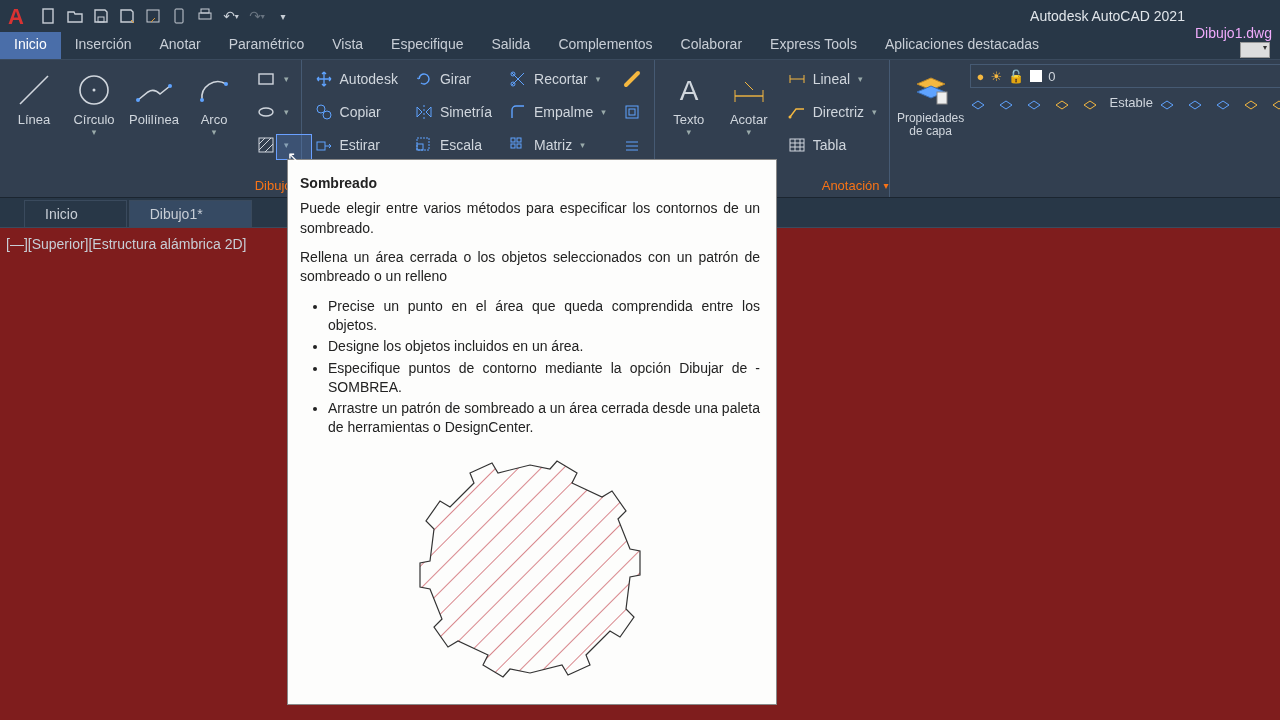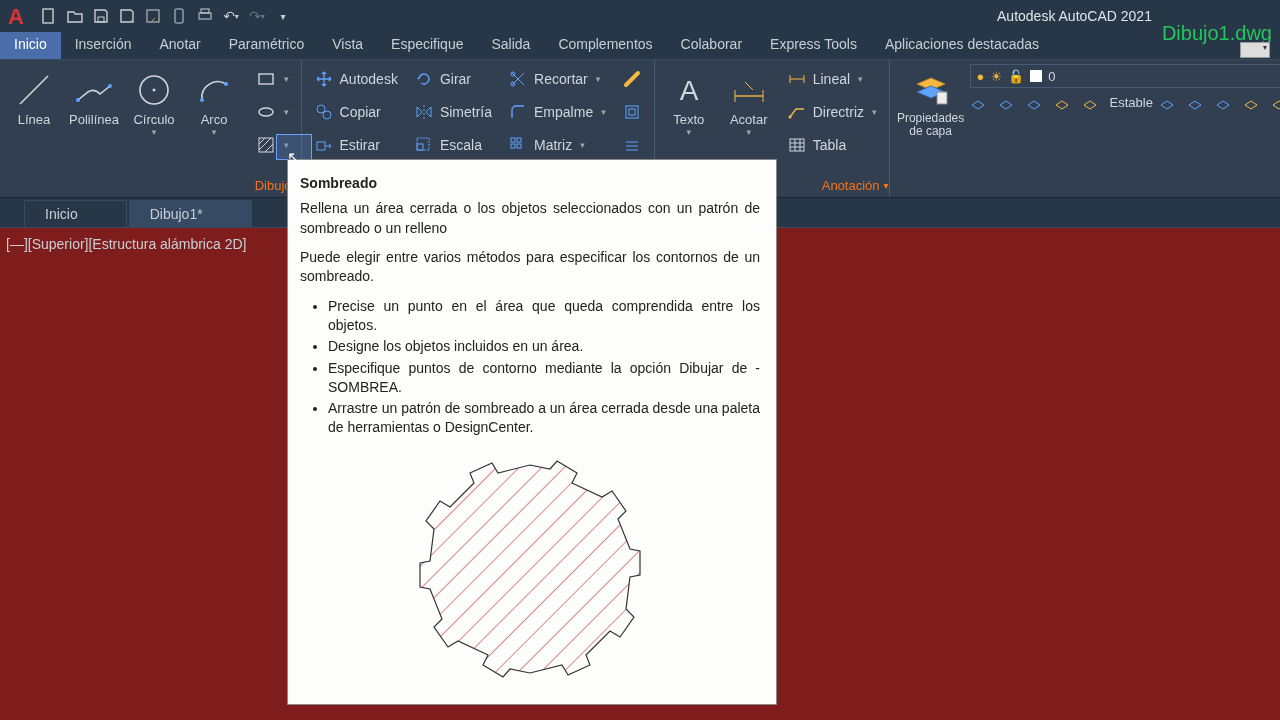--- a/index.html
+++ b/index.html
@@ -3,21 +3,21 @@
 <meta charset="utf-8">
 <style>
 *{margin:0;padding:0;box-sizing:border-box;font-family:"Segoe UI",Arial,sans-serif;}
 body{width:1280px;height:720px;background:#1f2b3a;color:#d0d6dd;overflow:hidden;position:relative;}
 .titlebar{height:32px;background:#283747;display:flex;align-items:center;padding:0 8px;font-size:13px;}
 .app-logo{width:24px;height:24px;color:#d93333;font-size:22px;font-weight:700;margin-right:8px;}
 .qat{display:flex;gap:8px;align-items:center;}
 .qat-icon{width:18px;height:18px;color:#c8ced6;display:flex;align-items:center;justify-content:center;font-size:14px;}
 .title-spacer{flex:1;}
 .app-title{font-size:14px;color:#e0e5ea;margin-right:10px;}
-.file-name{font-size:20px;color:#22c55e;margin-top:34px;}
+.file-name{font-size:14px;color:#f0abfc;margin-top:34px;}
 .menubar{height:28px;background:#283747;display:flex;border-bottom:1px solid #3a4a5d;}
 .menuitem{padding:4px 14px;font-size:14px;color:#c8ced6;cursor:pointer;}
 .menuitem.active{background:#4a6ea9;color:#fff;}
 .ribbon{height:138px;background:#323f50;display:flex;border-bottom:1px solid #1b2530;}
 .ribbon-panel{border-right:1px solid #465a73;display:flex;flex-direction:column;}
 .panel-body{flex:1;display:flex;padding:4px 6px 0 6px;gap:4px;}
 .panel-title{height:24px;font-size:13px;color:#f97316;text-align:center;padding:2px 0;display:flex;align-items:center;justify-content:flex-end;gap:4px;}
 .big-tool{display:flex;flex-direction:column;align-items:center;justify-content:flex-start;width:56px;padding-top:6px;font-size:13px;color:#d0d6dd;cursor:pointer;}
 .big-tool .ico{height:40px;display:flex;align-items:center;justify-content:center;}
 .big-tool .lbl{margin-top:2px;white-space:nowrap;}
@@ -127,36 +127,36 @@
         <div class="ico">
             <svg width="40" height="40" viewBox="0 0 40 40">
               <line x1="6" y1="34" x2="34" y2="6" stroke="#d0d6dd" stroke-width="1.6"></line>
             </svg>
           </div>
         <div class="lbl">Línea</div>
       </div>
       <div class="big-tool">
         <div class="ico">
             <svg width="40" height="40" viewBox="0 0 40 40">
+              <circle cx="20" cy="20" r="14" fill="none" stroke="#d0d6dd" stroke-width="1.6"></circle>
+              <circle cx="20" cy="20" r="1.5" fill="#d0d6dd"></circle>
+            </svg>
+          </div>
+        <div class="lbl">Círculo</div>
+        <div class="drop"></div>
+      </div>
+      <div class="big-tool">
+        <div class="ico">
+            <svg width="40" height="40" viewBox="0 0 40 40">
               <path d="M4 30 L14 22 Q20 18 26 24 L36 16" fill="none" stroke="#d0d6dd" stroke-width="1.6"></path>
               <circle cx="4" cy="30" r="2" fill="#5fa3ff"></circle>
               <circle cx="36" cy="16" r="2" fill="#5fa3ff"></circle>
             </svg>
           </div>
         <div class="lbl">Polilínea</div>
-      </div>
-      <div class="big-tool">
-        <div class="ico">
-            <svg width="40" height="40" viewBox="0 0 40 40">
-              <circle cx="20" cy="20" r="14" fill="none" stroke="#d0d6dd" stroke-width="1.6"></circle>
-              <circle cx="20" cy="20" r="1.5" fill="#d0d6dd"></circle>
-            </svg>
-          </div>
-        <div class="lbl">Círculo</div>
-        <div class="drop"></div>
       </div>
       <div class="big-tool">
         <div class="ico">
             <svg width="40" height="40" viewBox="0 0 40 40">
               <path d="M8 30 A16 16 0 0 1 32 14" fill="none" stroke="#d0d6dd" stroke-width="1.6"></path>
               <circle cx="8" cy="30" r="2" fill="#5fa3ff"></circle>
               <circle cx="32" cy="14" r="2" fill="#5fa3ff"></circle>
             </svg>
           </div>
         <div class="lbl">Arco</div>
@@ -476,22 +476,22 @@
   <div class="doctab">Inicio</div>
   <div class="doctab active">Dibujo1*</div>
 </div>
 
 <div class="canvas">
   <div class="viewport-label">[—][Superior][Estructura alámbrica 2D]</div>
 </div>
 
 <div class="tooltip-box">
   <div class="tt-title">Sombreado</div>
+  <p>Puede elegir entre varios métodos para especificar los contornos de un sombreado.</p>
   <p>Rellena un área cerrada o los objetos seleccionados con un patrón de sombreado o un relleno</p>
-  <p>Puede elegir entre varios métodos para especificar los contornos de un sombreado.</p>
   <ul>
     <li>Precise un punto en el área que queda comprendida entre los objetos.</li>
     <li>Designe los objetos incluidos en un área.</li>
     <li>Especifique puntos de contorno mediante la opción Dibujar de -SOMBREA.</li>
     <li>Arrastre un patrón de sombreado a un área cerrada desde una paleta de herramientas o DesignCenter.</li>
   </ul>
   <div class="tt-img">
     <svg width="230" height="230" viewBox="0 0 230 230">
       <defs>
         <pattern id="hatch45" patternUnits="userSpaceOnUse" width="16" height="16" patternTransform="rotate(45)">

